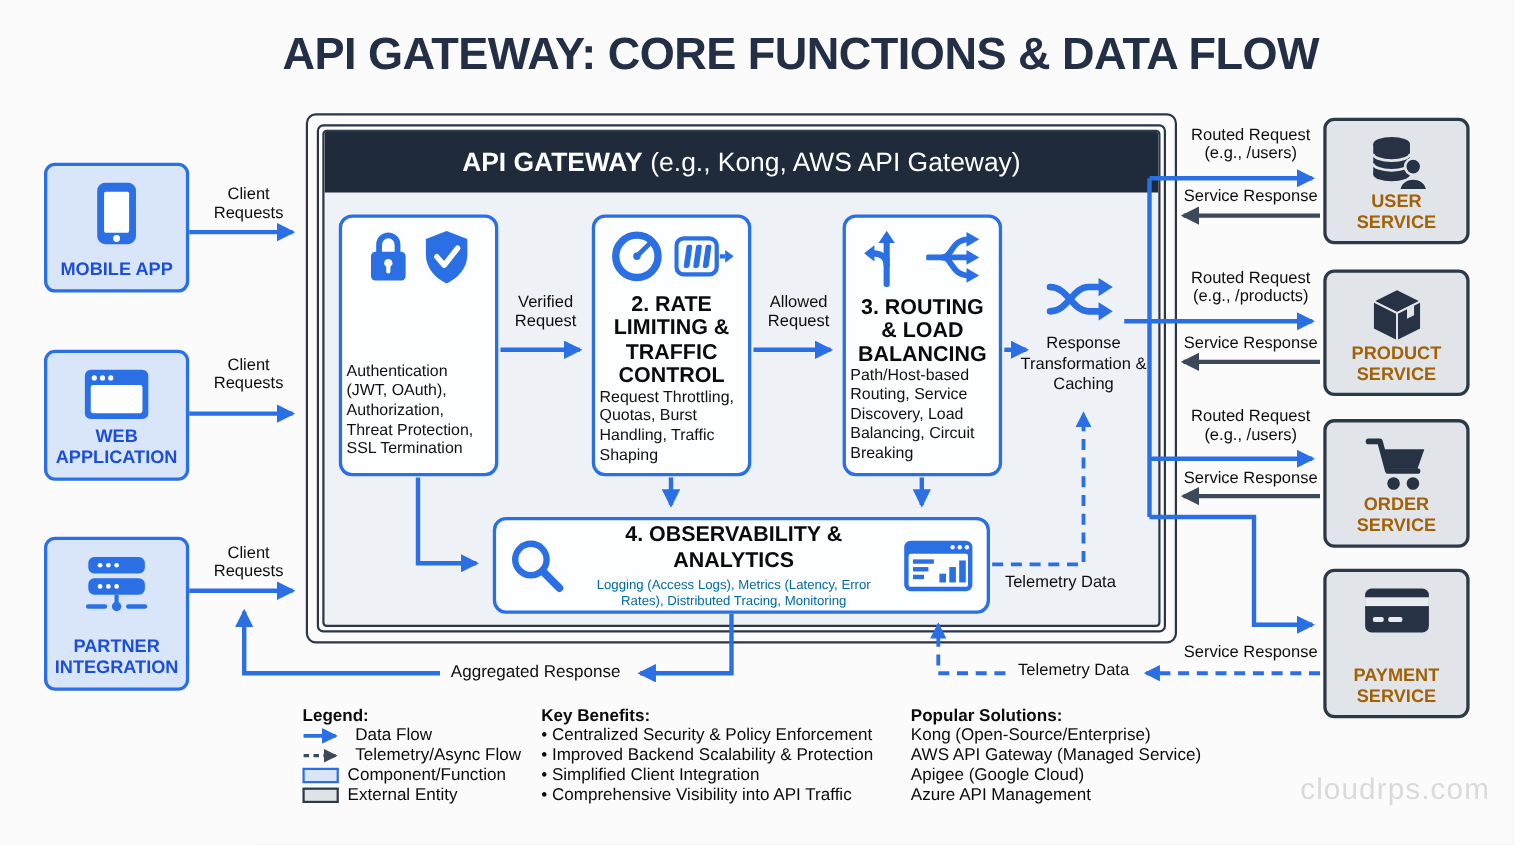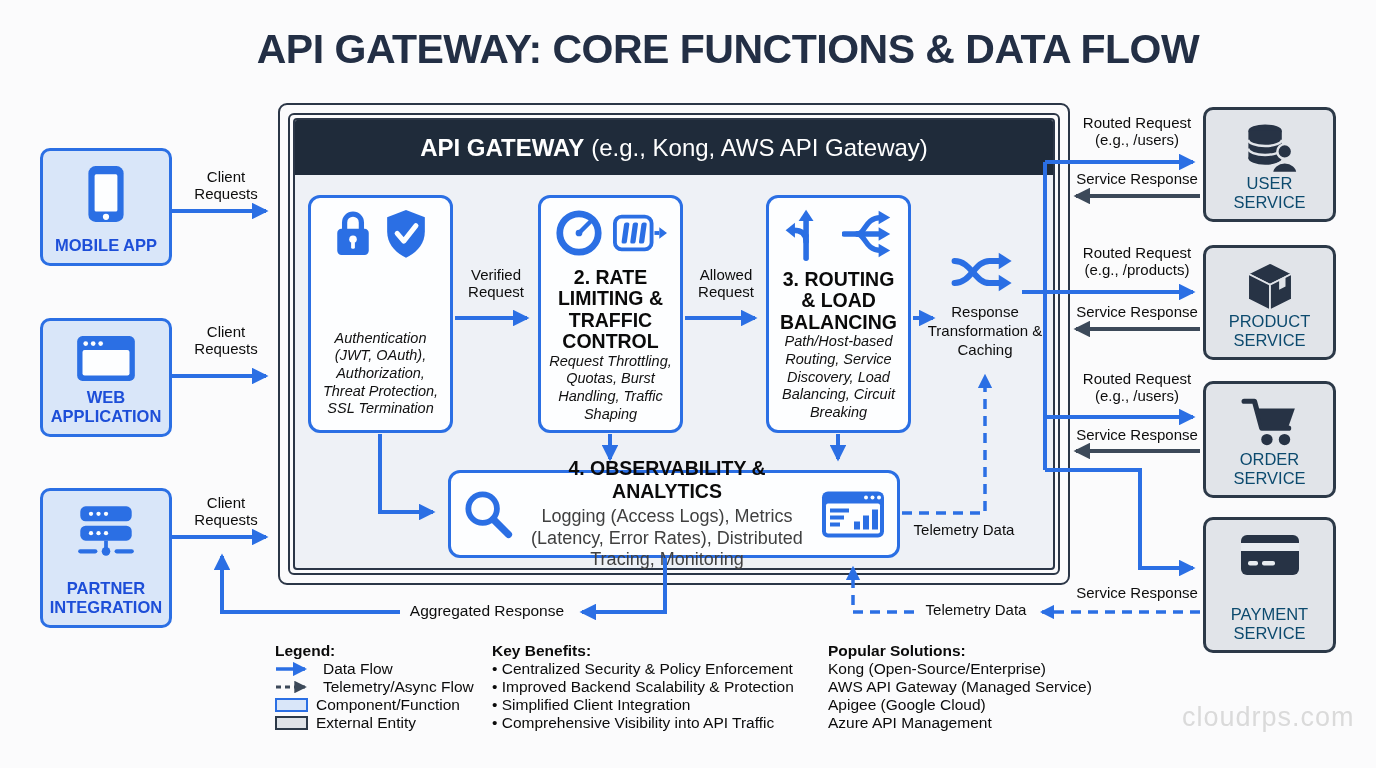--- a/index.html
+++ b/index.html
@@ -20,37 +20,37 @@
             background:#eef1f6;overflow:hidden;}
   .gw-header{height:55px;background:#1f2b3a;color:#fff;display:flex;align-items:center;
              justify-content:center;font-size:24px;}
   .gw-header b{font-weight:bold;margin-right:7px;}
   
   .fn-box{position:absolute;width:145px;background:#fdfeff;border:3px solid #2b6fe4;border-radius:12px;
           box-sizing:border-box;display:flex;flex-direction:column;align-items:center;
           padding:10px 4px 8px 4px;z-index:2;}
   .fn-icons{display:flex;align-items:center;gap:9px;height:52px;}
   .fn-title{font-weight:bold;font-size:19.5px;line-height:1.1;text-align:center;margin-top:9px;color:#0b0b0b;}
-  .fn-details{font-size:14.5px;line-height:1.22;text-align:center;margin-top:auto;margin-bottom:4px;color:#111;font-style:italic;}
+  .fn-details{font-size:14.5px;line-height:1.22;text-align:left;margin-top:auto;margin-bottom:4px;color:#111;}
   
   .obs-box{position:absolute;left:448px;top:470px;width:452px;height:88px;background:#fdfeff;
            border:3px solid #2b6fe4;border-radius:12px;box-sizing:border-box;display:flex;
            align-items:center;padding:0 12px;gap:10px;z-index:2;}
   .obs-text{flex:1;text-align:center;}
   .obs-title{font-weight:bold;font-size:19.5px;color:#0b0b0b;}
-  .obs-details{font-size:18px;line-height:1.2;margin-top:3px;color:#404040;}
+  .obs-details{font-size:12px;line-height:1.2;margin-top:3px;color:#0369a1;}
   
   .rt-icon{position:absolute;left:950px;top:249px;z-index:2;}
   .rt-label{position:absolute;left:915px;top:303px;width:140px;text-align:center;
             font-size:15px;line-height:1.25;z-index:2;}
   
   .svc-box{position:absolute;left:1203px;width:133px;background:#e1e4e9;border:3px solid #2c3948;
            border-radius:10px;box-sizing:border-box;display:flex;flex-direction:column;
            align-items:center;justify-content:space-between;padding:13px 4px 8px 4px;z-index:2;}
-  .svc-label{font-weight:normal;font-size:16.5px;text-align:center;line-height:1.12;color:#0c4a6e;}
+  .svc-label{font-weight:bold;font-size:16.5px;text-align:center;line-height:1.12;color:#a16207;}
   
   .lbl{position:absolute;font-size:15px;line-height:1.15;text-align:center;color:#0d0d0d;z-index:2;}
   
   .info{position:absolute;top:642px;font-size:15.5px;line-height:18px;z-index:2;color:#0b0b0b;}
   .info .hd{font-weight:bold;}
   .legend-row{display:flex;align-items:center;gap:8px;height:18px;}
   .sw-box{width:33px;height:14px;box-sizing:border-box;}
   .sw-comp{background:#d9e6f9;border:2.5px solid #2b6fe4;}
   .sw-ext{background:#dfe3e8;border:2.5px solid #2c3948;}
   .watermark{position:absolute;left:1182px;top:702px;font-size:27px;color:#dadada;

